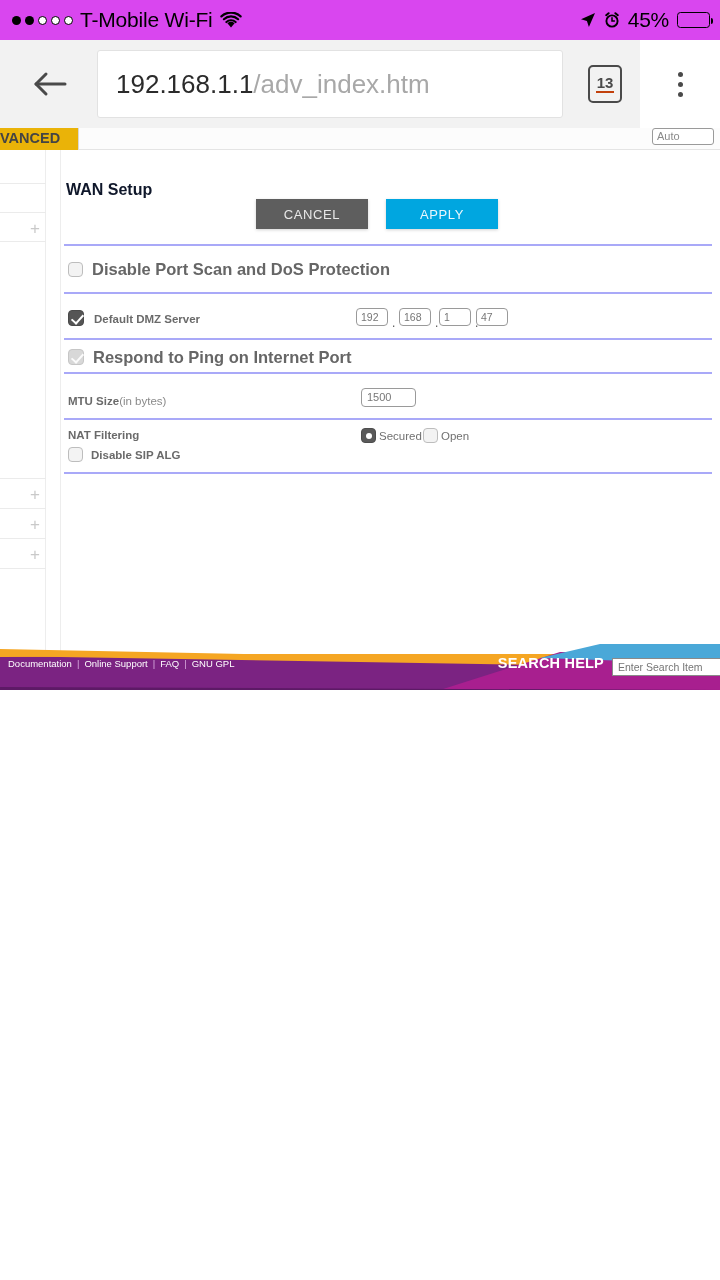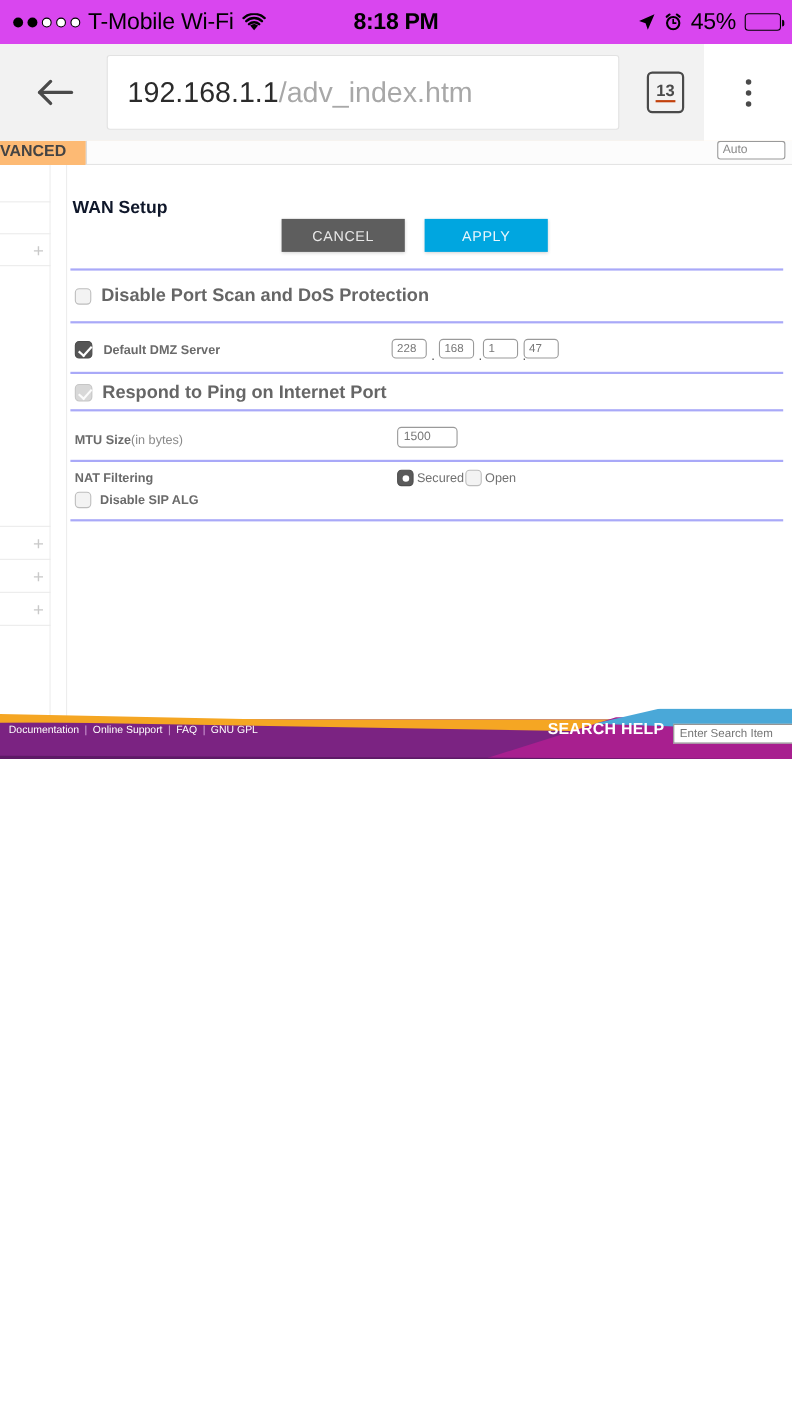--- a/index.html
+++ b/index.html
@@ -61,21 +61,21 @@
     display:flex; align-items:center; justify-content:center;
   }
   .tabs-count { font-size:15px; font-weight:bold; color:#4a4a4a; border-bottom:2px solid #c2410c; line-height:1.05; padding:0 1px;}
   .menu-btn { position:absolute; left:668px; width:24px; height:40px; display:flex; flex-direction:column; align-items:center; justify-content:center; gap:5px; }
   .menu-dot { width:5px; height:5px; border-radius:50%; background:#4a4a4a; }
 
   
   .page { position:absolute; top:128px; left:0; width:720px; height:562px; background:#fff; overflow:hidden; }
 
   
-  .tabstrip { position:absolute; top:0; left:0; width:720px; height:22px; background:#fdba74; }
+  .tabstrip { position:absolute; top:0; left:0; width:720px; height:22px; background:#eab308; }
   .tab-advanced {
     position:absolute; top:0; left:0; height:22px; line-height:20px;
     font-size:14.5px; font-weight:bold; color:#444; padding-left:0px;
   }
   .tab-panel-edge { position:absolute; top:0px; left:78px; width:642px; height:22px; background:#fcfcfc; border-left:1px solid #d8d8d8; border-bottom:1px solid #e4e4e4;}
   .auto-input {
     position:absolute; top:0px; left:652px; width:62px; height:17px;
     border:1px solid #9a9a9a; border-radius:3px; background:#fff;
     font-size:11px; color:#8a8a8a; padding:1px 4px; line-height:13px;
   }
@@ -167,21 +167,20 @@
       <span class="wifi-ic">
         <svg width="22" height="17" viewBox="0 0 22 17">
           <path d="M11 15.6 L7.4 11.2 a5.8 5.8 0 0 1 7.2 0 Z" fill="#000"></path>
           <path d="M3.9 7.2 a10.4 10.4 0 0 1 14.2 0" stroke="#000" stroke-width="2.2" fill="none" stroke-linecap="round"></path>
           <path d="M6.4 10 a6.9 6.9 0 0 1 9.2 0" stroke="#000" stroke-width="2.2" fill="none" stroke-linecap="round"></path>
           <path d="M1.4 4.4 a14 14 0 0 1 19.2 0" stroke="#000" stroke-width="2.2" fill="none" stroke-linecap="round"></path>
         </svg>
       </span>
     </div>
 
-    <div class="sb-center">8:18 PM</div>
 
     <div class="sb-right">
       <span class="loc-ic">
         <svg width="16" height="16" viewBox="0 0 16 16">
           <path d="M15 1 L1 7.2 L6.9 9.1 L8.9 15 Z" fill="#000"></path>
         </svg>
       </span>
       <span class="alarm-ic">
         <svg width="16" height="16" viewBox="0 0 16 16">
           <circle cx="8" cy="9" r="5.6" fill="none" stroke="#000" stroke-width="1.9"></circle>
@@ -260,21 +259,21 @@
         <span class="cb cb-empty"></span>
         <span class="lbl-big">Disable Port Scan and DoS Protection</span>
       </div>
 
       <div class="divider" style="top:142px;"></div>
 
       <div style="position:absolute; top:158px; left:7px; right:0; height:24px;">
         <span class="cb cb-checked" style="position:absolute; left:0; top:2px;"></span>
         <span class="lbl-small" style="position:absolute; left:26px; top:5px;">Default DMZ Server</span>
 
-        <span class="ipbox" style="left:288px;">228</span>
+        <span class="ipbox" style="left:288px;">192</span>
         <span class="ipdot" style="left:324px;">.</span>
         <span class="ipbox" style="left:331px;">168</span>
         <span class="ipdot" style="left:367px;">.</span>
         <span class="ipbox" style="left:371px;">1</span>
         <span class="ipdot" style="left:407px;">.</span>
         <span class="ipbox" style="left:408px;">47</span>
       </div>
 
       <div class="divider" style="top:188px;"></div>
 

